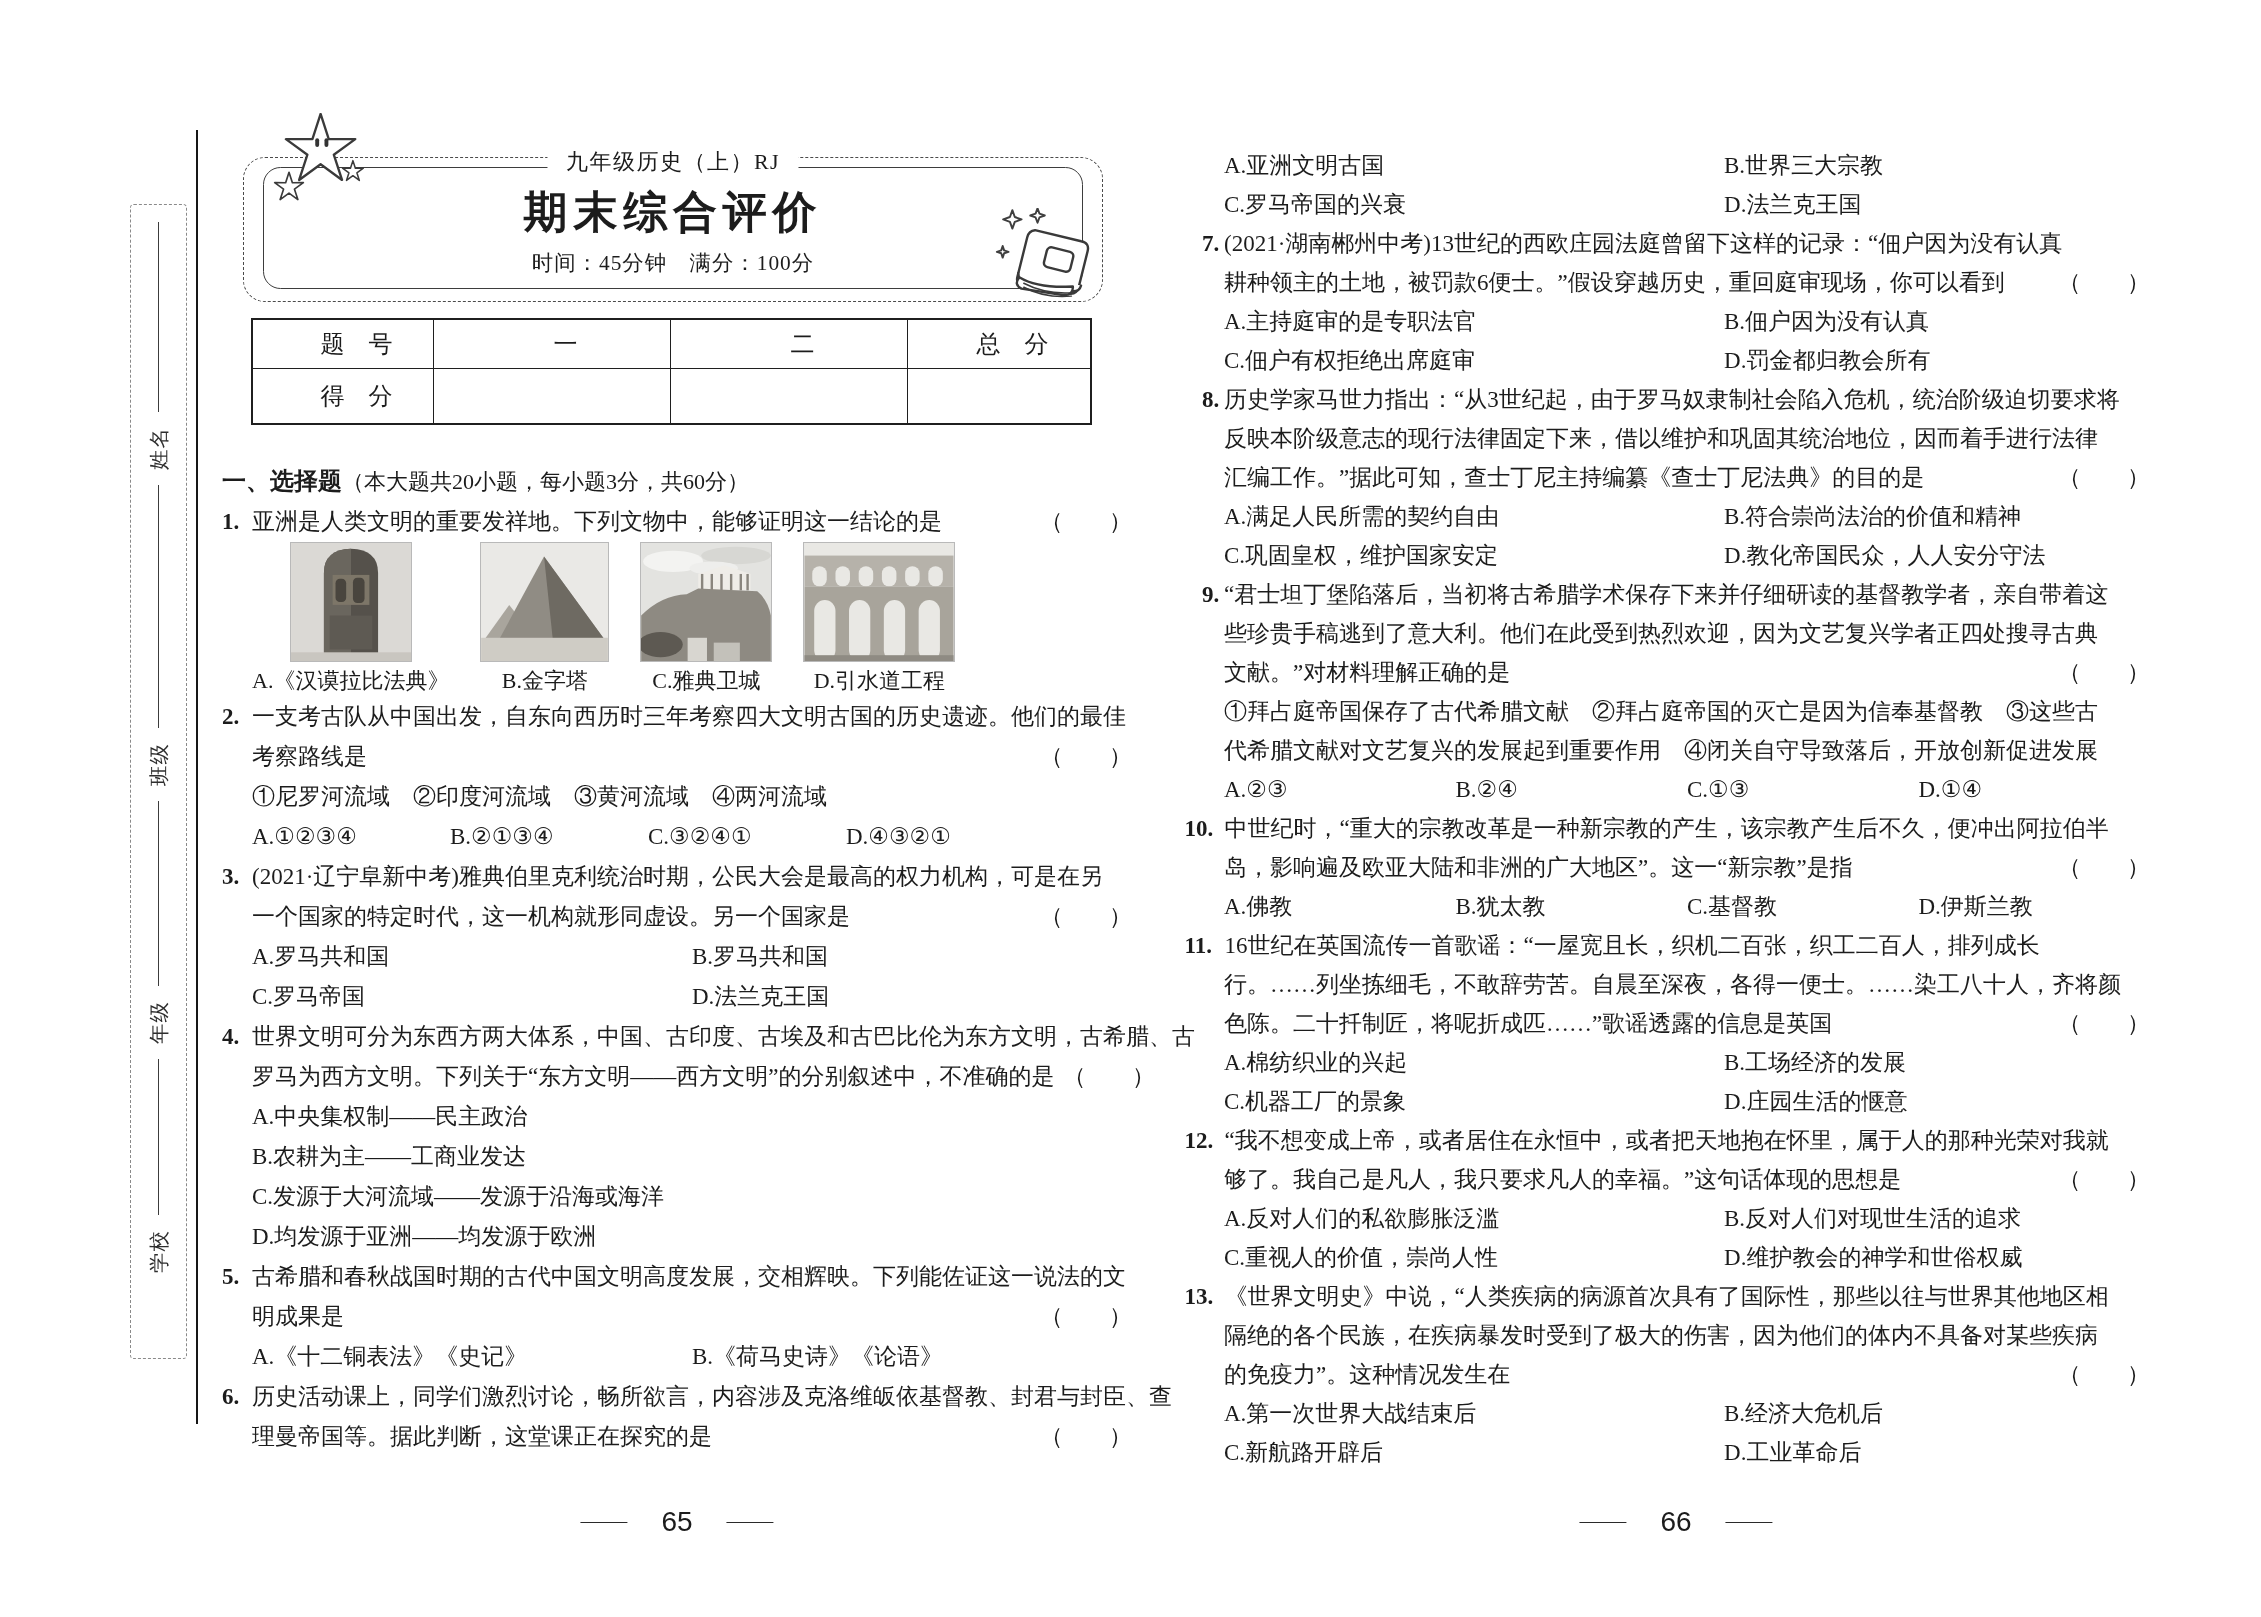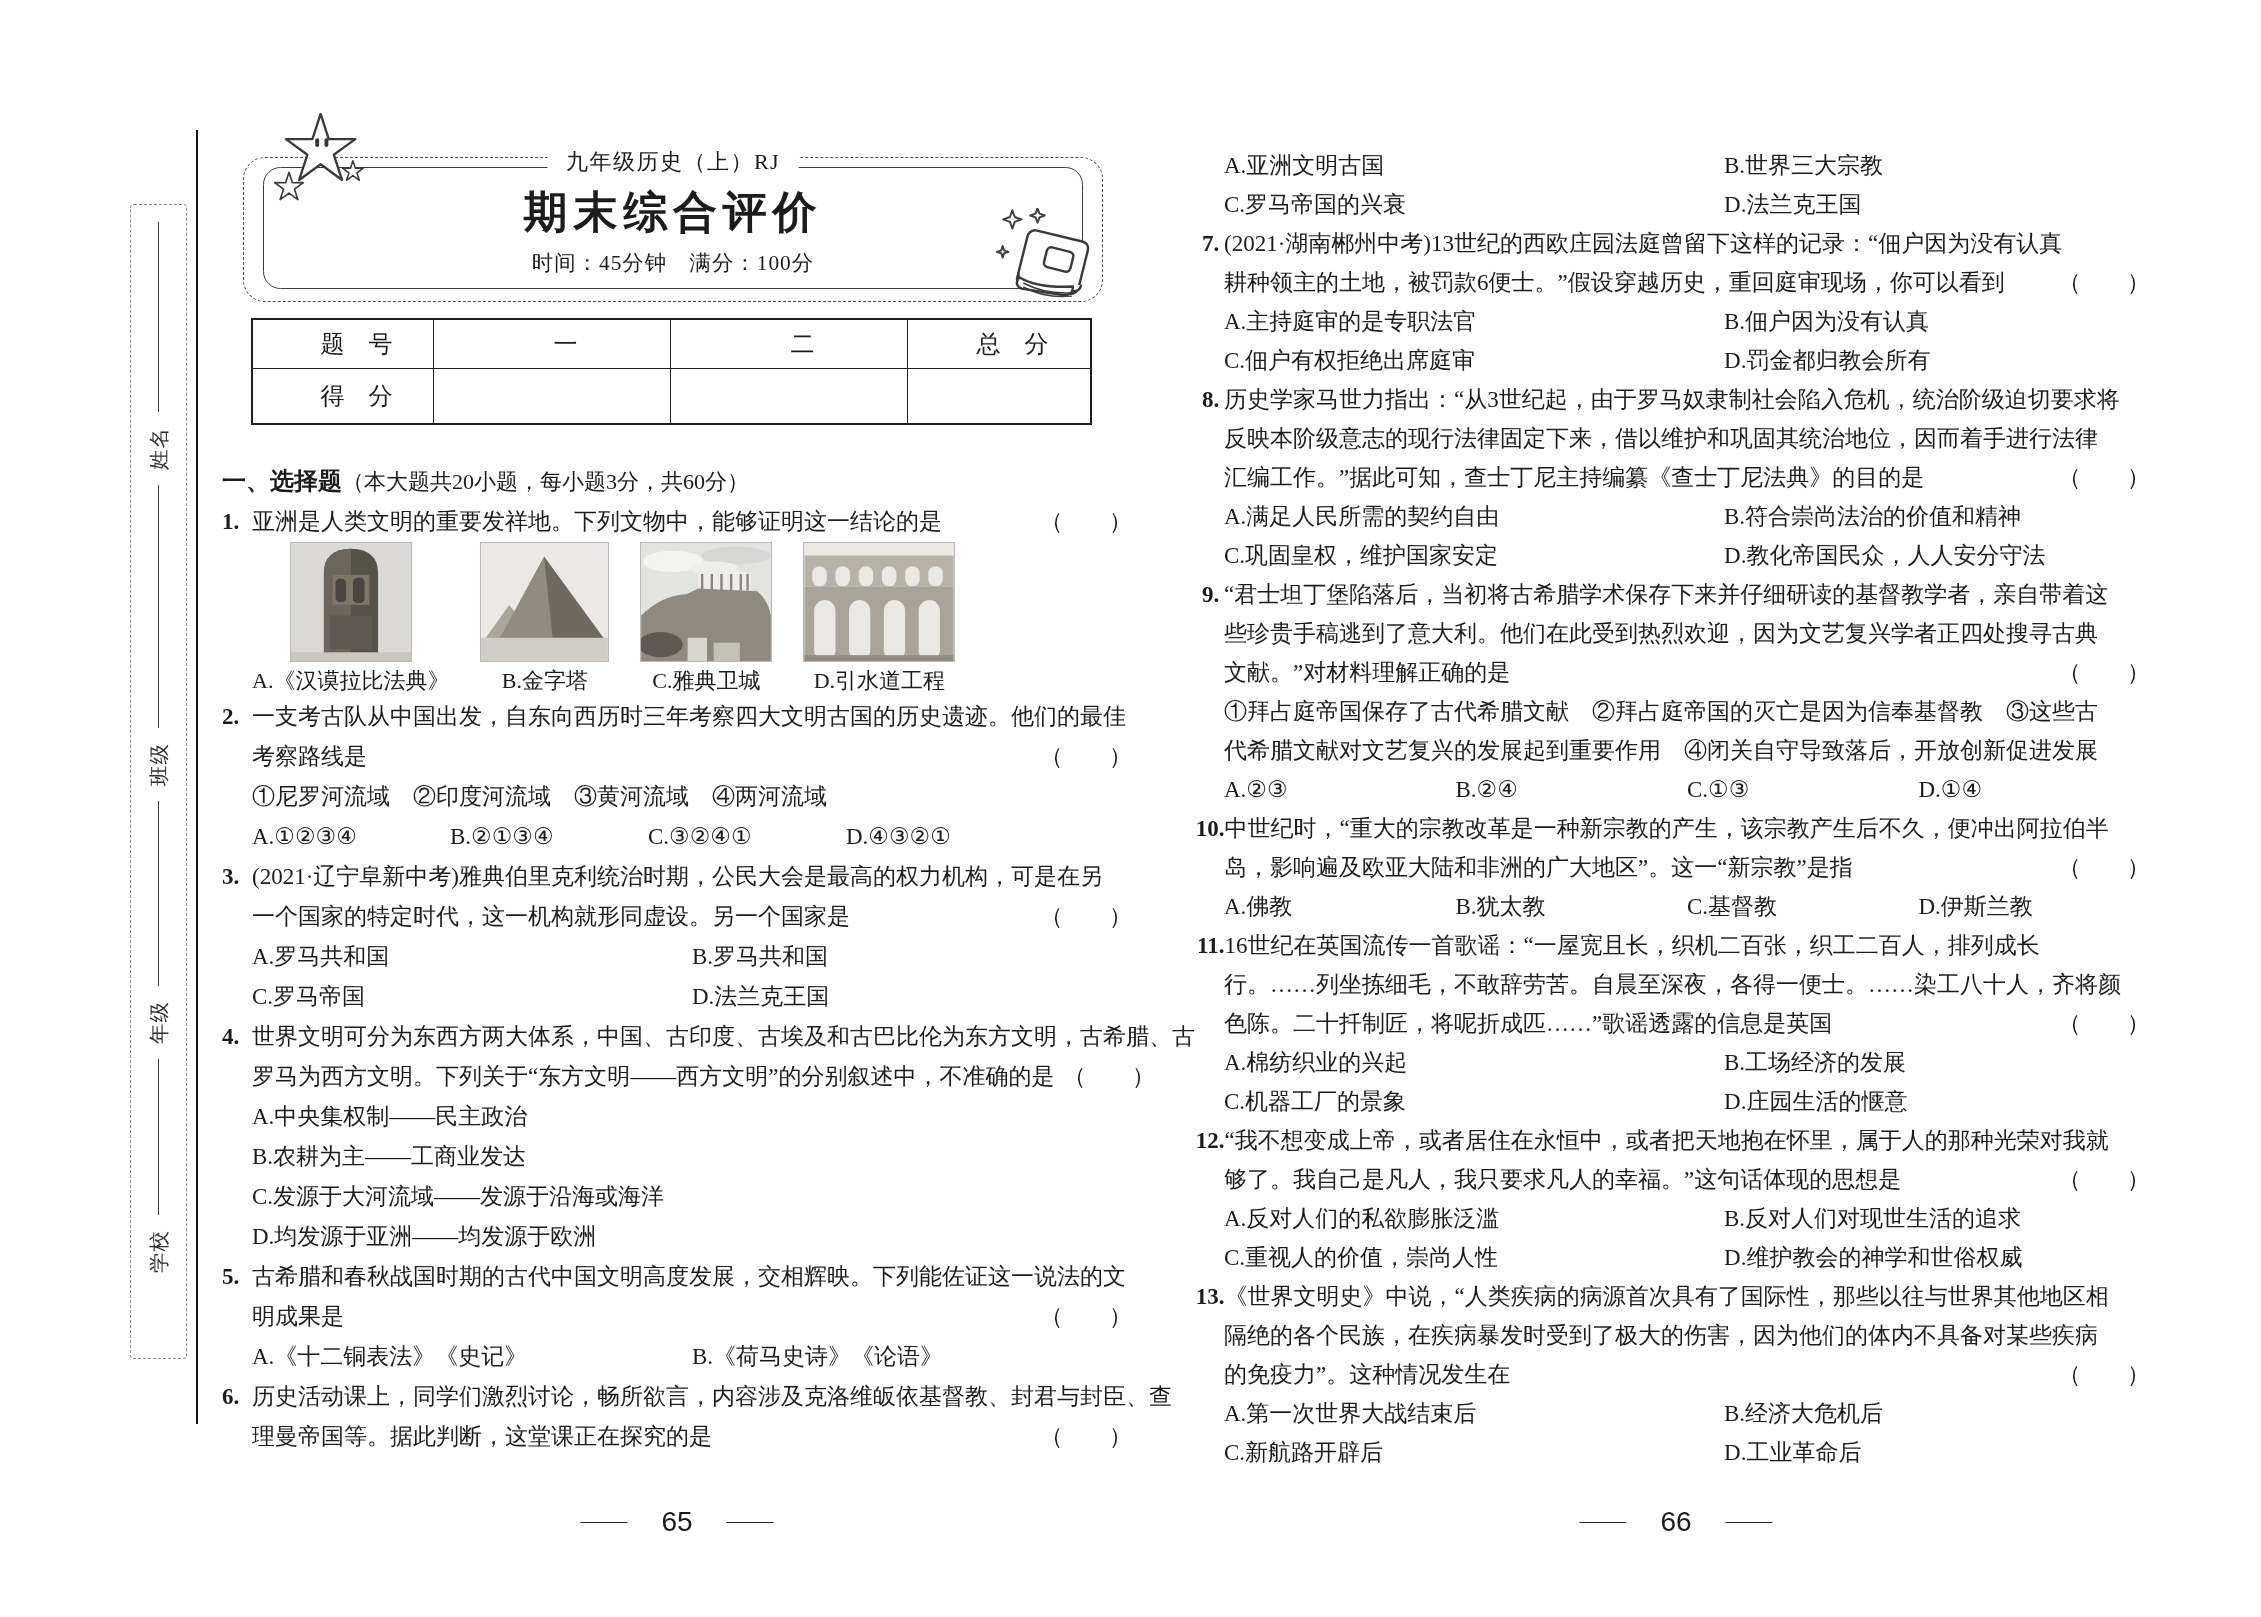--- a/index.html
+++ b/index.html
@@ -51,21 +51,21 @@
   .cell{border-right:1.5px solid #1f1f1f;border-bottom:1.5px solid #1f1f1f;display:flex;align-items:center;justify-content:center;padding-left:27px;}
   .cell.lastcol{border-right:none;}
   .cell.lastrow{border-bottom:none;}
 
   
   .flow{position:absolute;left:0;top:330px;width:100%;}
   .line{display:flex;align-items:baseline;font-size:23px;line-height:40px;white-space:nowrap;}
   .page.right .line{line-height:39px;}
   .qn{font-weight:bold;flex:0 0 30px;}
   .page.right .qn{flex:0 0 22px;}
-  .page.right .qn.w2{flex:0 0 40px;margin-left:-17.5px;text-align:right;}
+  .page.right .qn.w2{flex:0 0 40px;margin-left:-17.5px;}
   .cont{padding-left:30px;}
   .page.right .cont{padding-left:22px;}
   .brk{margin-left:auto;padding-left:8.7px;}
   .sec-title{font-weight:bold;font-size:24px;}
   .sec-note{font-size:22px;}
   .opt2{display:flex;padding-left:30px;}
   .opt2 .oA{width:50%;flex:0 0 auto;}
   .page.right .opt2{padding-left:22px;}
   .page.right .opt2 .oA{width:54%;}
   .opt4{display:flex;padding-left:30px;}

